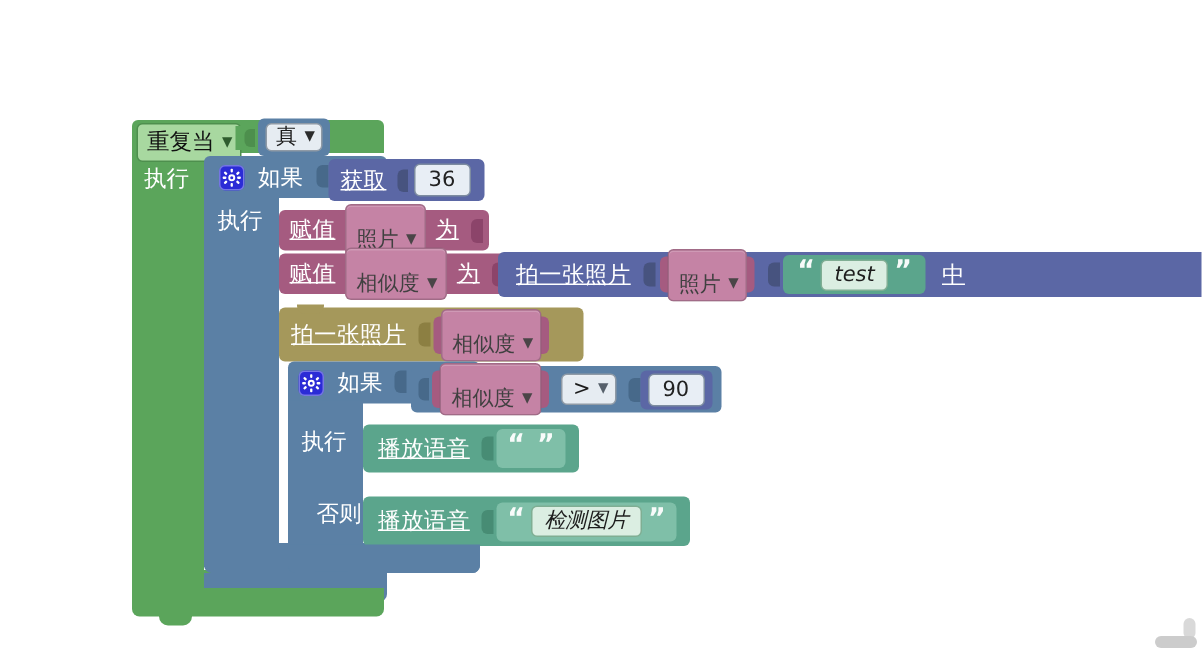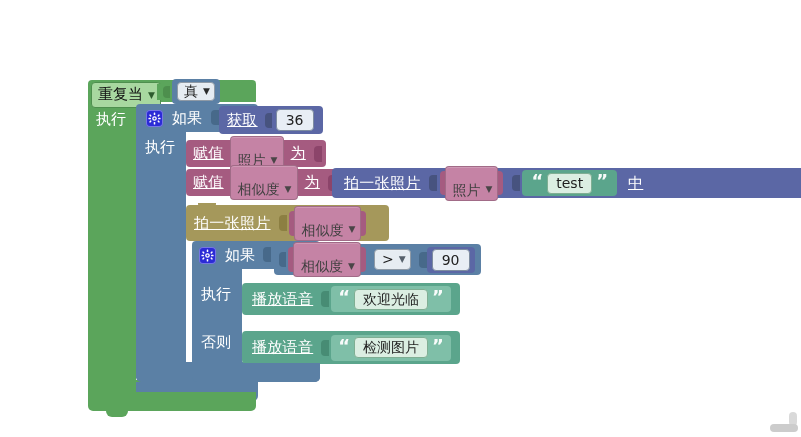--- a/index.html
+++ b/index.html
@@ -76,20 +76,21 @@
     min-width: 18px;
     text-align: center;
   }
   .field-txt {
     background: #dbeee2;
     color: #1d1d1d;
     border: 1px solid #7fae93;
     border-radius: 4px;
     padding: 2px 8px 3px;
     font-size: 14px;
+    font-style: italic;
   }
   .quote {
     font-size: 18px;
     font-weight: bold;
     color: #ffffff;
     opacity: 0.95;
     margin: 0 4px;
     line-height: 1;
     position: relative;
     top: -2px;
@@ -261,21 +262,21 @@
             <rect x="18.2" y="15.4" width="2.8" height="4.4" rx="1" transform="rotate(-45 19.6 17.6)"></rect>
             <rect x="18.2" y="4.2" width="2.8" height="4.4" rx="1" transform="rotate(45 19.6 6.4)"></rect>
             <rect x="3.0" y="15.4" width="2.8" height="4.4" rx="1" transform="rotate(45 4.4 17.6)"></rect>
           </g>
         </svg>
       </span>
       <span style="color:#ffffff;font-size:15px;">如果</span>
     </div>
 
     <div style="position:absolute;left:9px;top:44px;color:#ffffff;font-size:15px;">执行</div>
-    <div style="position:absolute;left:9px;top:92px;color:#ffffff;font-size:15px;">否则</div>
+    <div style="position:absolute;left:19px;top:92px;color:#ffffff;font-size:15px;">否则</div>
   </div>
 
   <div style="position:absolute;left:263px;top:247px;width:8px;height:15px;background:#47698a;border-radius:4px 0 0 4px;"></div>
 
   <div class="blk" style="left:274px;top:244px;height:31px;background:#5b80a5;border-radius:4px;padding:0 6px 0 5px;">
     <span style="display:inline-block;width:7px;height:15px;background:#47698a;border-radius:4px 0 0 4px;margin-right:2px;"></span>
     <span class="blk" style="position:relative;left:0;top:0;height:25px;background:#a55b80;border-radius:4px;padding:0 5px;display:inline-flex;">
       <span class="field" style="background:#c583a5;">
         <span>相似度</span>
         <span class="caret">▼</span>
@@ -289,21 +290,20 @@
     <span class="blk" style="position:relative;left:0;top:0;height:26px;background:#5b67a5;border-radius:4px;padding:0 5px;display:inline-flex;">
       <span class="field-num">90</span>
     </span>
   </div>
 
   <div class="blk" style="left:242px;top:283px;height:32px;background:#5ba58c;border-radius:4px;padding:0 9px 0 10px;">
     <span class="lbl">播放语音</span>
     <span style="display:inline-block;width:8px;height:16px;background:#478c74;border-radius:4px 0 0 4px;margin:0 2px 0 8px;"></span>
     <span class="blk" style="position:relative;left:0;top:0;height:26px;background:#7fbfa8;border-radius:4px;padding:0 3px;display:inline-flex;align-items:center;">
       <span class="quote">“</span>
-      <span class="field-txt">欢迎光临</span>
       <span class="quote">”</span>
     </span>
   </div>
 
   <div class="blk" style="left:242px;top:331px;height:33px;background:#5ba58c;border-radius:4px;padding:0 9px 0 10px;">
     <span class="lbl">播放语音</span>
     <span style="display:inline-block;width:8px;height:16px;background:#478c74;border-radius:4px 0 0 4px;margin:0 2px 0 8px;"></span>
     <span class="blk" style="position:relative;left:0;top:0;height:26px;background:#7fbfa8;border-radius:4px;padding:0 3px;display:inline-flex;align-items:center;">
       <span class="quote">“</span>
       <span class="field-txt">检测图片</span>

